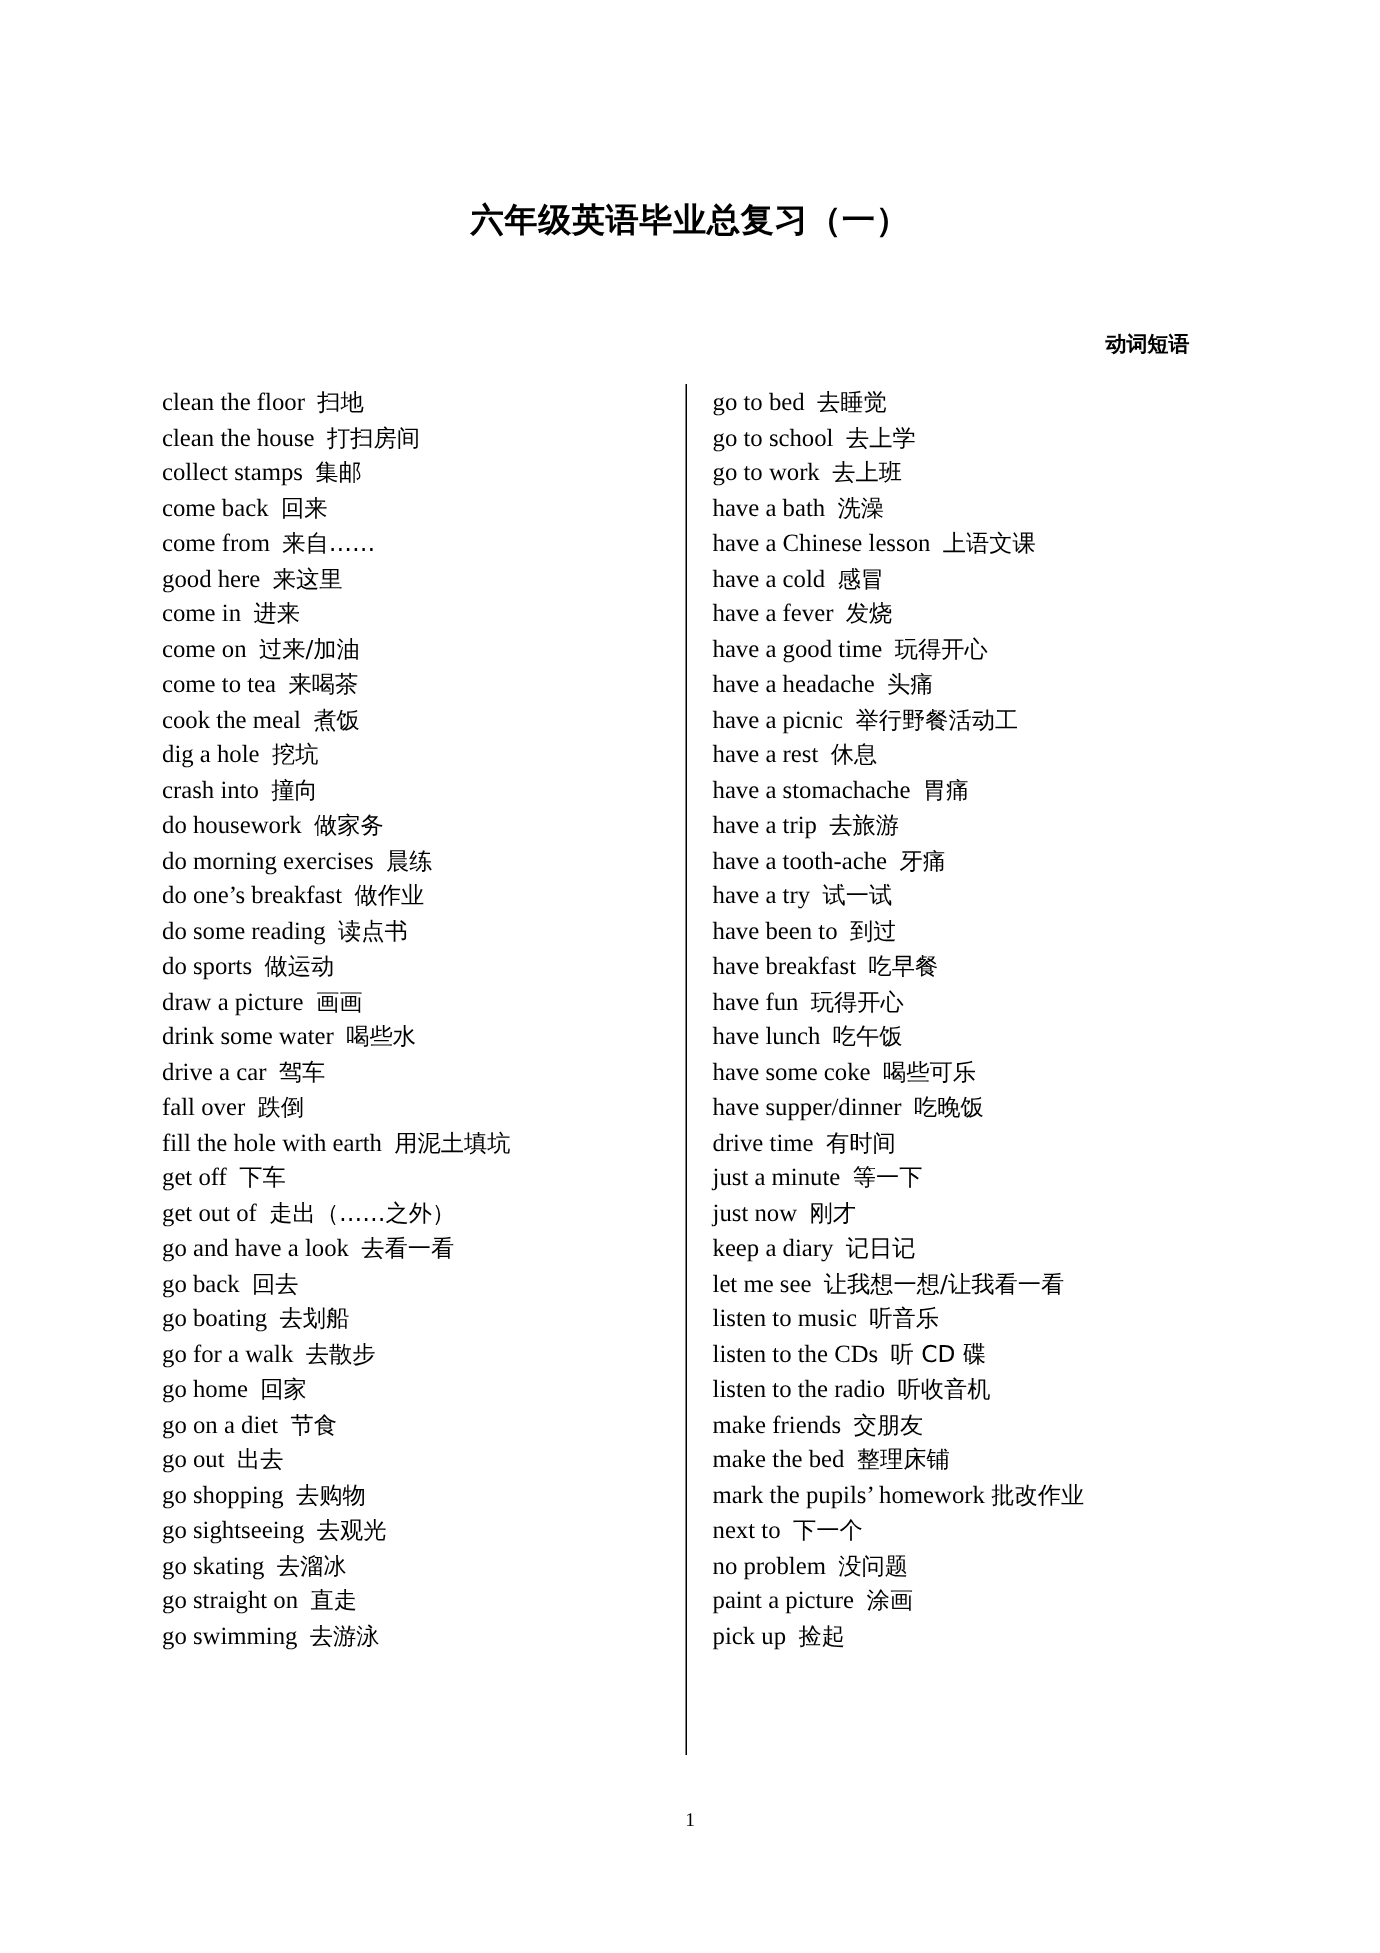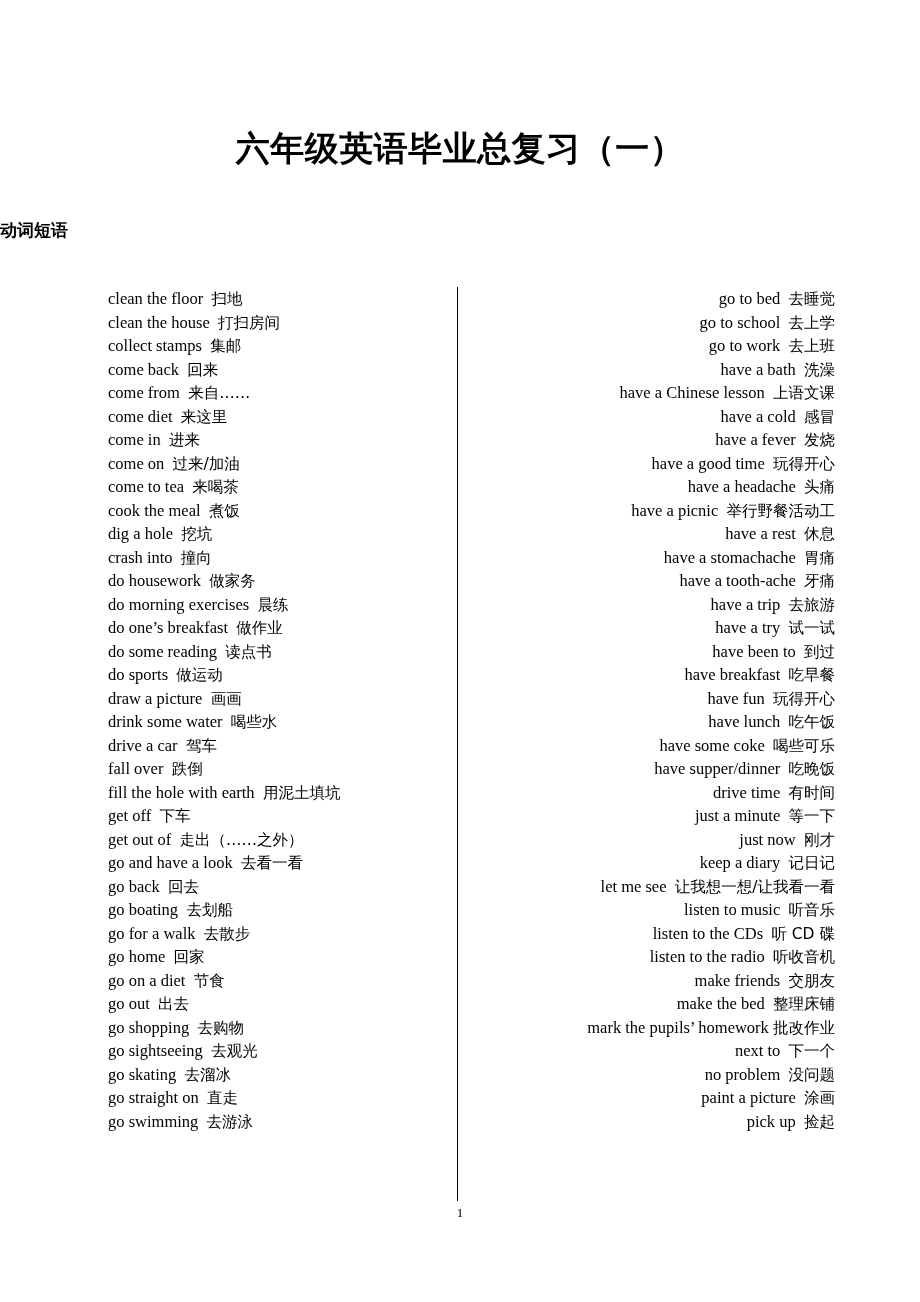--- a/index.html
+++ b/index.html
@@ -22,56 +22,55 @@
   }
 
   
   .doc-title {
     position: absolute;
     top: 126px;
     left: 0;
     width: 920px;
     text-align: center;
     font-family: "DejaVu Sans", sans-serif;
-    font-size: 34px;
+    font-size: 22px;
     font-weight: bold;
     letter-spacing: 0.5px;
     line-height: 44px;
     white-space: pre;
   }
 
   .doc-subtitle {
     position: absolute;
     top: 218px;
     left: 0;
     width: 793px;
-    text-align: left;
+    text-align: right;
     font-family: "DejaVu Sans", sans-serif;
-    font-size: 17px;
+    font-size: 14px;
     font-weight: bold;
     line-height: 24px;
     white-space: pre;
   }
 
   
   .columns {
     position: absolute;
     top: 256px;
     left: 0;
     width: 920px;
     height: 916px;
-    margin-top: 31px;
   }
 
   .col {
     position: absolute;
     top: 0;
   }
   .col-left  { left: 108px; width: 340px; }
-  .col-right { left: 475px; width: 360px; text-align: right; }
+  .col-right { left: 475px; width: 360px; }
 
   .divider {
     position: absolute;
     top: 0px;
     left: 457px;
     width: 1px;
     height: 914px;
     background: #000000;
   }
 
@@ -110,21 +109,21 @@
   <div class="doc-subtitle">动词短语</div>
 
   <div class="columns">
     <div class="divider"></div>
     <div class="col col-left" id="col-left">
         <div class="entry"><span class="en">clean the floor</span>  <span class="zh">扫地</span></div>
         <div class="entry"><span class="en">clean the house</span>  <span class="zh">打扫房间</span></div>
         <div class="entry"><span class="en">collect stamps</span>  <span class="zh">集邮</span></div>
         <div class="entry"><span class="en">come back</span>  <span class="zh">回来</span></div>
         <div class="entry"><span class="en">come from</span>  <span class="zh">来自……</span></div>
-        <div class="entry"><span class="en">come diet</span>  <span class="zh">来这里</span></div>
+        <div class="entry"><span class="en">good here</span>  <span class="zh">来这里</span></div>
         <div class="entry"><span class="en">come in</span>  <span class="zh">进来</span></div>
         <div class="entry"><span class="en">come on</span>  <span class="zh">过来/加油</span></div>
         <div class="entry"><span class="en">come to tea</span>  <span class="zh">来喝茶</span></div>
         <div class="entry"><span class="en">cook the meal</span>  <span class="zh">煮饭</span></div>
         <div class="entry"><span class="en">dig a hole</span>  <span class="zh">挖坑</span></div>
         <div class="entry"><span class="en">crash into</span>  <span class="zh">撞向</span></div>
         <div class="entry"><span class="en">do housework</span>  <span class="zh">做家务</span></div>
         <div class="entry"><span class="en">do morning exercises</span>  <span class="zh">晨练</span></div>
         <div class="entry"><span class="en">do one’s breakfast</span>  <span class="zh">做作业</span></div>
         <div class="entry"><span class="en">do some reading</span>  <span class="zh">读点书</span></div>
@@ -155,22 +154,22 @@
         <div class="entry"><span class="en">go to work</span>  <span class="zh">去上班</span></div>
         <div class="entry"><span class="en">have a bath</span>  <span class="zh">洗澡</span></div>
         <div class="entry"><span class="en">have a Chinese lesson</span>  <span class="zh">上语文课</span></div>
         <div class="entry"><span class="en">have a cold</span>  <span class="zh">感冒</span></div>
         <div class="entry"><span class="en">have a fever</span>  <span class="zh">发烧</span></div>
         <div class="entry"><span class="en">have a good time</span>  <span class="zh">玩得开心</span></div>
         <div class="entry"><span class="en">have a headache</span>  <span class="zh">头痛</span></div>
         <div class="entry"><span class="en">have a picnic</span>  <span class="zh">举行野餐活动工</span></div>
         <div class="entry"><span class="en">have a rest</span>  <span class="zh">休息</span></div>
         <div class="entry"><span class="en">have a stomachache</span>  <span class="zh">胃痛</span></div>
+        <div class="entry"><span class="en">have a trip</span>  <span class="zh">去旅游</span></div>
         <div class="entry"><span class="en">have a tooth-ache</span>  <span class="zh">牙痛</span></div>
-        <div class="entry"><span class="en">have a trip</span>  <span class="zh">去旅游</span></div>
         <div class="entry"><span class="en">have a try</span>  <span class="zh">试一试</span></div>
         <div class="entry"><span class="en">have been to</span>  <span class="zh">到过</span></div>
         <div class="entry"><span class="en">have breakfast</span>  <span class="zh">吃早餐</span></div>
         <div class="entry"><span class="en">have fun</span>  <span class="zh">玩得开心</span></div>
         <div class="entry"><span class="en">have lunch</span>  <span class="zh">吃午饭</span></div>
         <div class="entry"><span class="en">have some coke</span>  <span class="zh">喝些可乐</span></div>
         <div class="entry"><span class="en">have supper/dinner</span>  <span class="zh">吃晚饭</span></div>
         <div class="entry"><span class="en">drive time</span>  <span class="zh">有时间</span></div>
         <div class="entry"><span class="en">just a minute</span>  <span class="zh">等一下</span></div>
         <div class="entry"><span class="en">just now</span>  <span class="zh">刚才</span></div>

